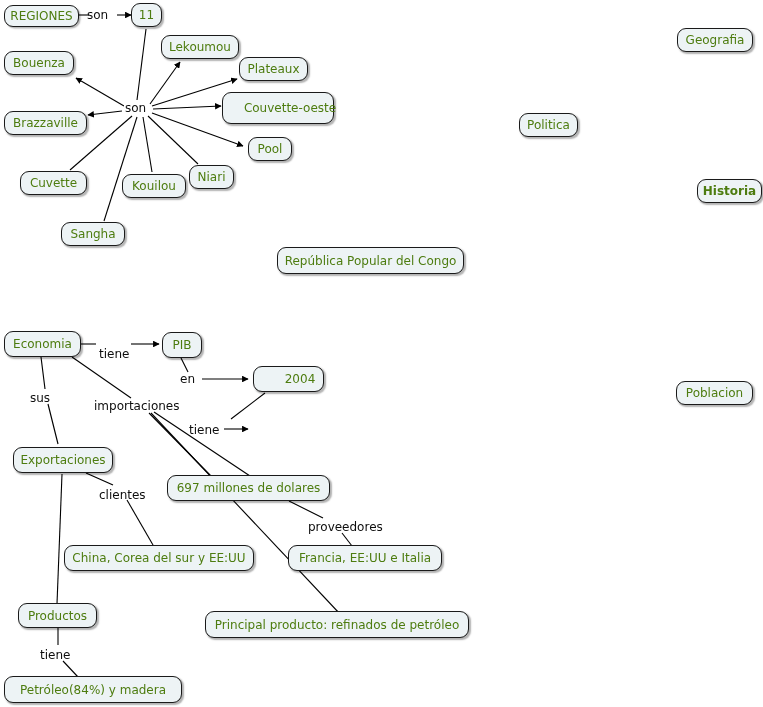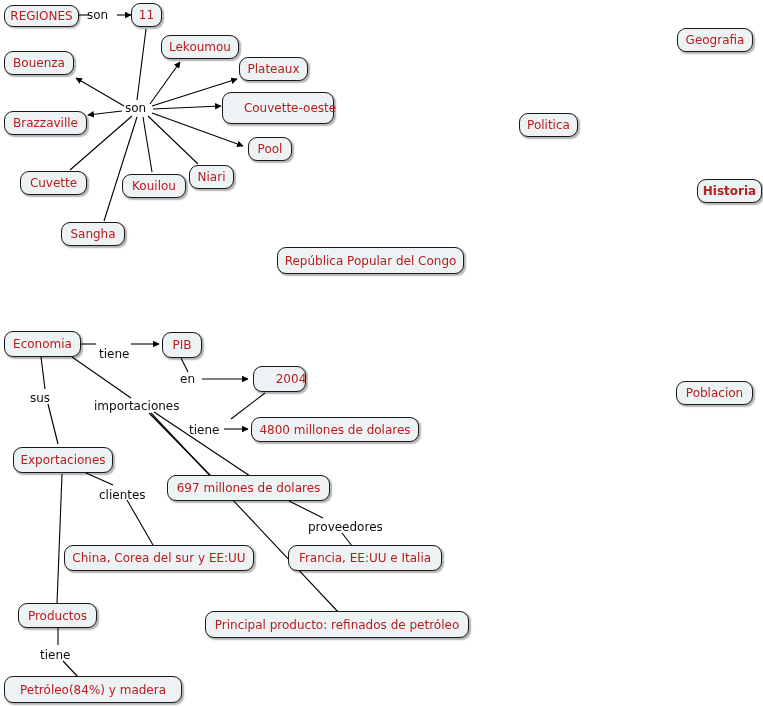--- a/index.html
+++ b/index.html
@@ -24,21 +24,21 @@
     width: 763px;
     height: 707px;
     pointer-events: none;
   }
   .cmap-node {
     position: absolute;
     box-sizing: border-box;
     background: #edf3f5;
     border: 1px solid #1a1a1a;
     border-radius: 9px;
-    color: #b91c1c;
+    color: #4d7c0f;
     font-family: "DejaVu Sans", sans-serif;
     font-size: 12px;
     line-height: 1;
     display: flex;
     align-items: center;
     justify-content: center;
     white-space: nowrap;
     padding: 0 9px;
     box-shadow: 1.5px 1.5px 1.5px rgba(0,0,0,0.30);
     cursor: pointer;
@@ -193,35 +193,32 @@
   </div>
   <div class="cmap-link-label" style="left:99px; top:348px;">
     <span>tiene</span>
   </div>
   <div class="cmap-node" style="left:162px; top:332px; width:40px; height:26px;">
     <span>PIB</span>
   </div>
   <div class="cmap-link-label" style="left:180px; top:373px;">
     <span>en</span>
   </div>
-  <div class="cmap-node" style="left:253px; top:366px; width:53px; height:26px;padding-left:32px;">
+  <div class="cmap-node" style="left:253px; top:366px; width:71px; height:26px;padding-left:32px;">
     <span>2004</span>
   </div>
   <div class="cmap-link-label" style="left:30px; top:392px;">
     <span>sus</span>
   </div>
   <div class="cmap-link-label" style="left:94px; top:400px;">
     <span>importaciones</span>
   </div>
   <div class="cmap-link-label" style="left:189px; top:424px;">
     <span>tiene</span>
   </div>
-  <div class="cmap-node" style="left:251px; top:417px; width:168px; height:25px;">
-    <span>4800 millones de dolares</span>
-  </div>
   <div class="cmap-node" style="left:13px; top:447px; width:100px; height:26px;">
     <span>Exportaciones</span>
   </div>
   <div class="cmap-node" style="left:167px; top:475px; width:163px; height:26px;">
     <span>697 millones de dolares</span>
   </div>
   <div class="cmap-link-label" style="left:99px; top:489px;">
     <span>clientes</span>
   </div>
   <div class="cmap-link-label" style="left:308px; top:521px;">

